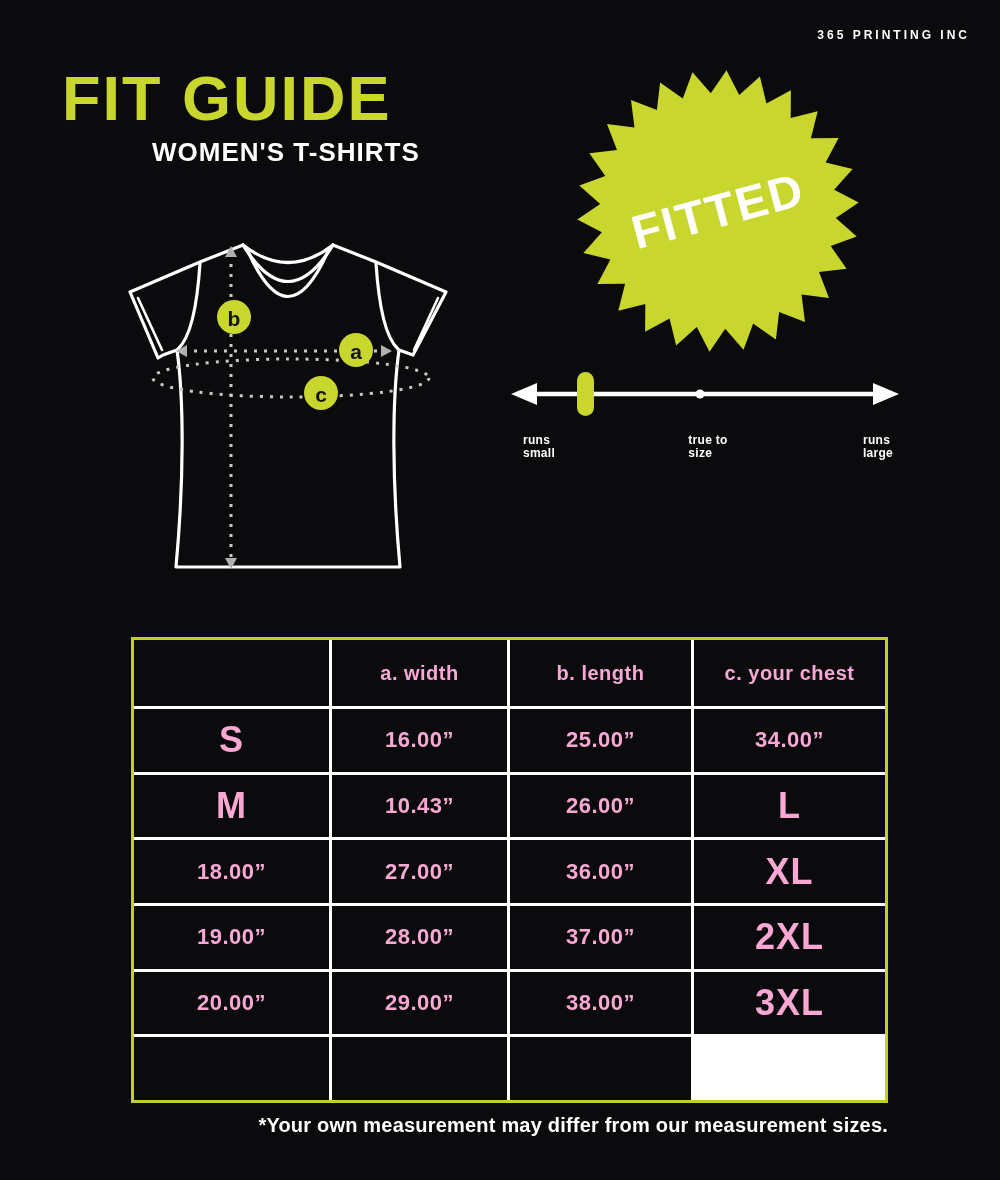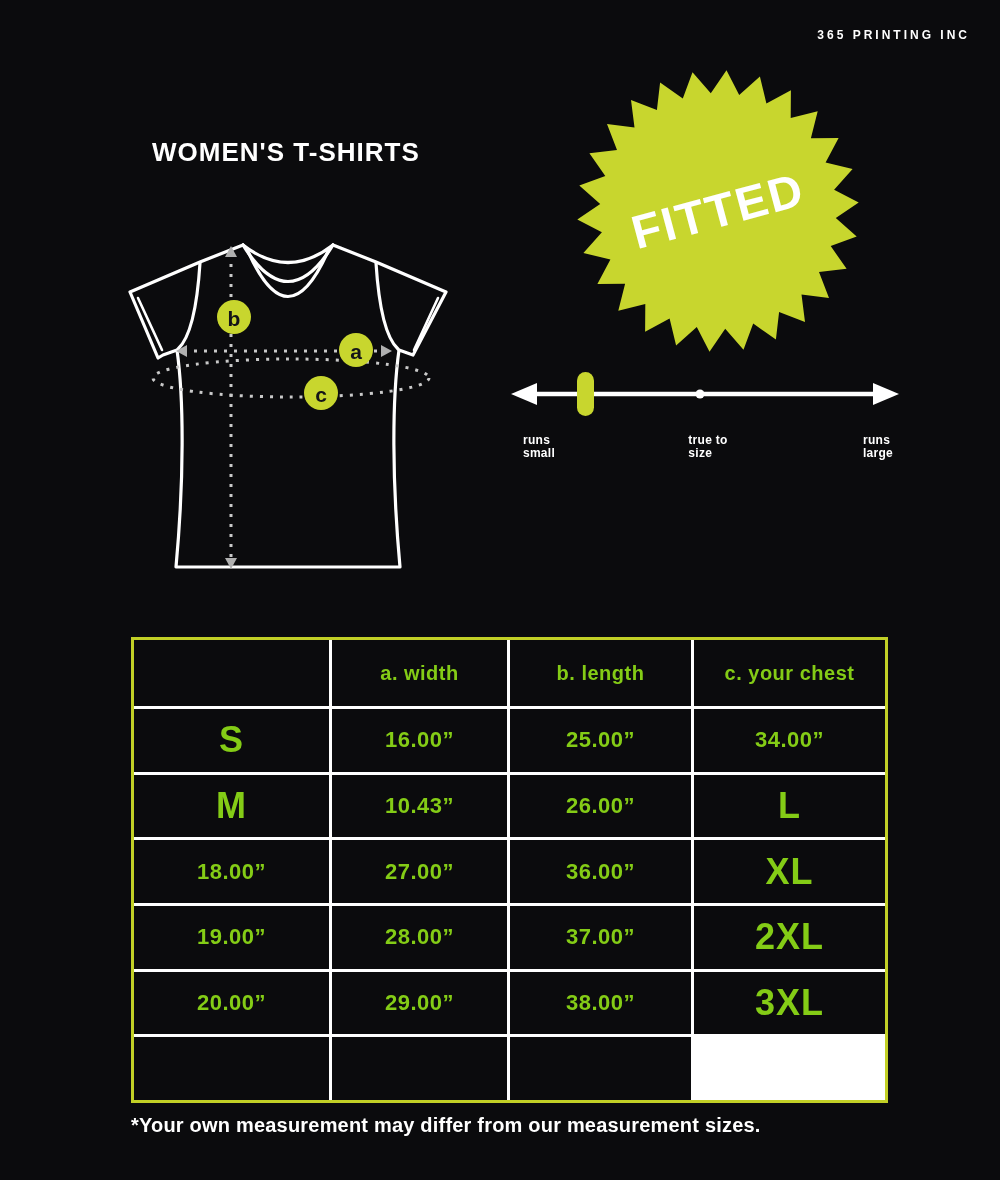--- a/index.html
+++ b/index.html
@@ -37,37 +37,38 @@
     position:absolute;left:131px;top:637px;
     width:751px;height:460px;
     border:3px solid #c2d026;background:#ffffff;
     display:grid;
     grid-template-columns:195px 175px 181px 1fr;
     grid-template-rows:66px repeat(6,1fr);
     gap:3px;
   }
   .cell{
     background:#0b0b0d;display:flex;align-items:center;justify-content:center;
-    color:#84cc16;
+    color:#f9a8d4;
     text-align:right;
   }
   .cell.header{font-size:20px;font-weight:bold;letter-spacing:0.5px;}
   .cell.size{font-size:36px;font-weight:bold;letter-spacing:1px;}
   .cell.val{font-size:22px;font-weight:bold;letter-spacing:0.5px;}
   .footnote{
     position:absolute;left:131px;top:1114px;width:757px;
-    text-align:left;font-size:20px;font-weight:bold;letter-spacing:0.2px;color:#fff;
+    text-align:right;font-size:20px;font-weight:bold;letter-spacing:0.2px;color:#fff;
   }
 </style>
 </head>
 <body>
 
 <div class="canvas">
 
   <div class="brand">365 PRINTING INC</div>
+  <div class="title">FIT GUIDE</div>
   <div class="subtitle">WOMEN'S T-SHIRTS</div>
 
   <svg class="tshirt" width="380" height="380" viewBox="0 0 380 380">
     <g fill="none" stroke="#ffffff" stroke-width="3.2" stroke-linejoin="round" stroke-linecap="round">
 
       <path d="M145,25 L102,42 L32,72 L60,138 L65,135 L79,130
                C86,180 86,260 78,347
                L302,347
                C294,260 294,180 301,130
                L315,135 L348,72 L278,42 L235,25"></path>

